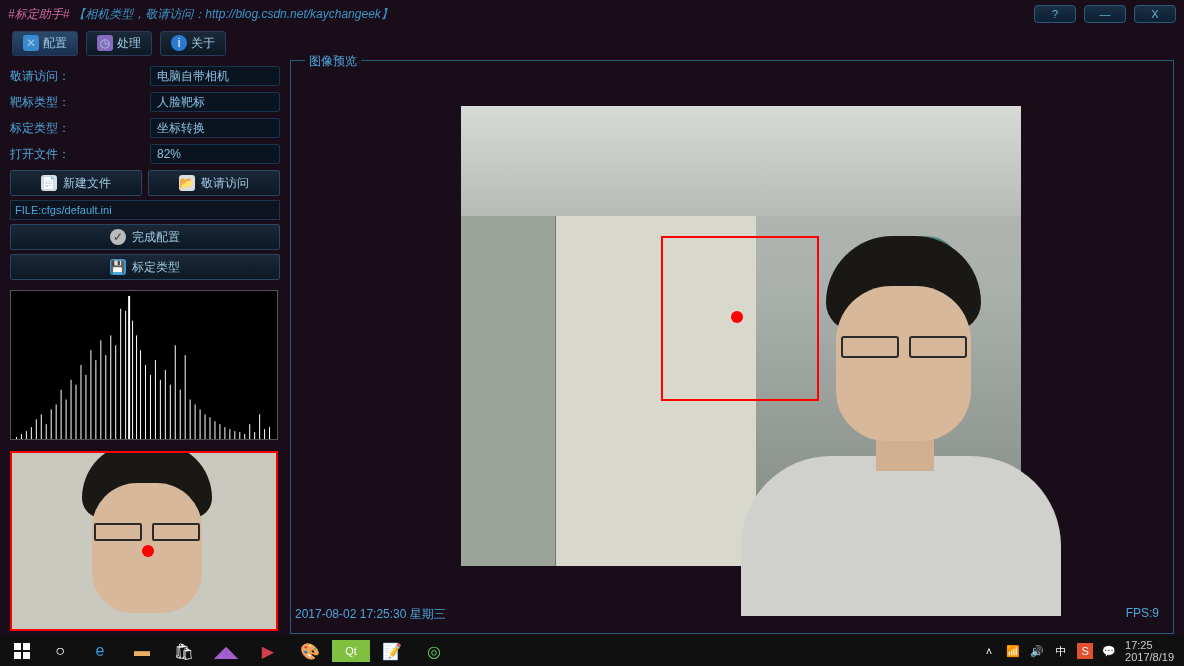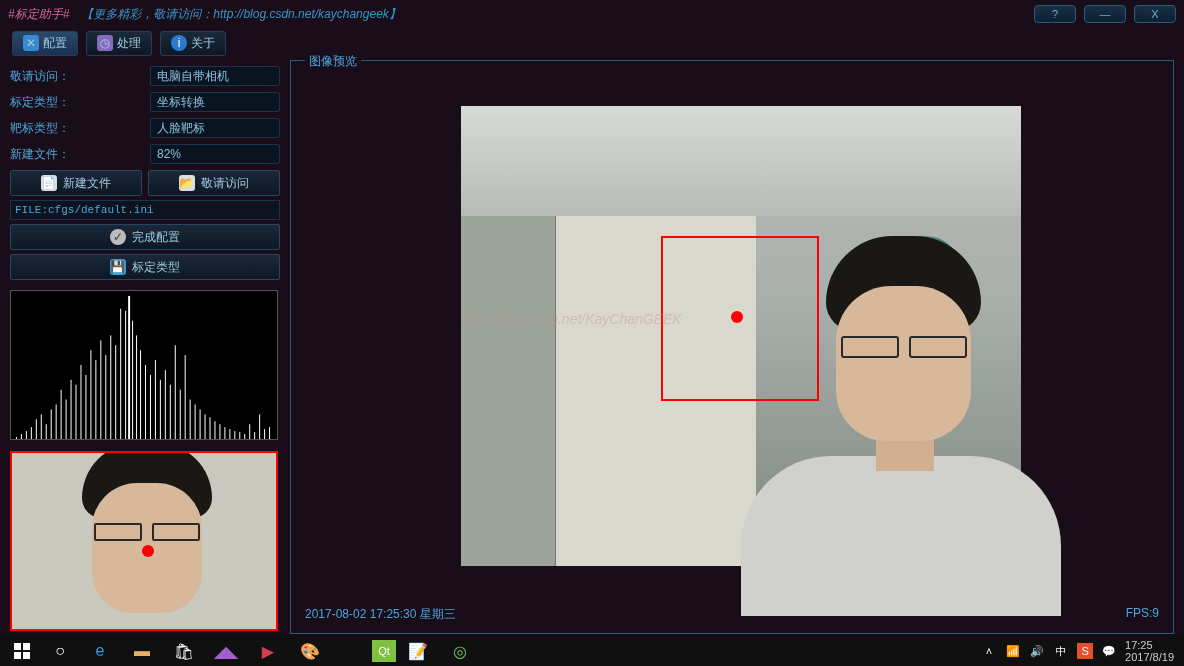--- a/index.html
+++ b/index.html
@@ -7,21 +7,21 @@
   width: 1184px; height: 666px;
   background: #1a0d1a;
   font-family: "SimSun", "Microsoft YaHei", sans-serif;
   font-size: 12px; color: #4da6d9;
   overflow: hidden; position: relative;
 }
 .titlebar {
   height: 28px; padding: 4px 8px;
   display: flex; align-items: center; justify-content: space-between;
 }
-.title-left { display: flex; gap: 12px; align-items: center; color: #3a96c8; font-style: italic; }
+.title-left { display: flex; gap: 4px; align-items: center; color: #3a96c8; font-style: italic; }
 .title-left span:first-child { color: #d06aa0; font-style: italic; }
 .win-btns { display: flex; gap: 8px; }
 .win-btn {
   width: 42px; height: 18px; border: 1px solid #2a5a7a;
   background: linear-gradient(#1a3045,#0d2035);
   border-radius: 4px; color: #6ab0d8;
   display: flex; align-items: center; justify-content: center; font-size: 11px;
 }
 .toolbar {
   height: 30px; padding: 2px 12px;
@@ -46,21 +46,21 @@
 }
 .btn-row { display: flex; gap: 6px; margin-top: 4px; }
 .panel-btn {
   flex: 1; height: 26px; border: 1px solid #2a4560;
   background: linear-gradient(#1a2838,#0d1825);
   border-radius: 2px; color: #a0c8e0;
   display: flex; gap: 6px; align-items: center; justify-content: center; font-size: 12px;
 }
 .file-path {
   margin-top: 4px; padding: 3px 4px; color: #4da6d9;
-  border: 1px solid #1a3450; background: #0d1420; font-size: 11px; font-family: Liberation Mono, monospace;
+  border: 1px solid #1a3450; background: #0d1420; font-size: 11px;
 }
 .full-btn { width: 100%; margin-top: 4px; }
 .histogram {
   margin-top: 10px; width: 268px; height: 150px;
   background: #000; border: 1px solid #555;
 }
 .face-thumb {
   margin-top: 8px; width: 268px; height: 180px;
   background: #c9c9c0; border: 2px solid #ff0000; position: relative; overflow: hidden;
 }
@@ -97,21 +97,21 @@
 .neck { position:absolute; left:135px; top:195px; width:58px; height:40px; background:#d0b090; }
 .shirt { position:absolute; left:0; top:220px; width:320px; height:160px; background:#d0d0cc; border-radius: 90px 90px 0 0; }
 .glasses { position:absolute; left:100px; top:100px; width:126px; height:20px; }
 .glasses::before, .glasses::after { content:""; position:absolute; width:54px; height:18px; border:2px solid #2a2a2a; border-radius:3px; top:0; }
 .glasses::before { left:0; } .glasses::after { right:0; }
 .watermark {
   position: absolute; top: 250px; left: 172px; color: rgba(200,150,130,0.4);
   font-size: 14px; font-style: italic;
 }
 .status-bar {
-  position: absolute; bottom: 10px; left: 14px; right: 14px;
+  position: absolute; bottom: 10px; left: 4px; right: 14px;
   display: flex; justify-content: space-between; color: #4da6d9; font-size: 12px;
 }
 .taskbar {
   position: absolute; bottom: 0; left: 0; right: 0; height: 30px;
   background: #101010; display: flex; align-items: center; padding: 0 4px;
 }
 .task-icons { display: flex; gap: 2px; align-items: center; }
 .task-icon {
   width: 36px; height: 28px; display: flex; align-items: center; justify-content: center;
   font-size: 16px;
@@ -130,21 +130,21 @@
 .ft-glasses::before, .ft-glasses::after { content:""; position:absolute; width:44px; height:14px; border:2px solid #2a2a2a; border-radius:2px; top:0; }
 .ft-glasses::before { left:0; } .ft-glasses::after { right:0; }
 .ft-dot { position:absolute; left:80px; top:102px; width:12px; height:12px; border-radius:50%; background:#ff0000; }
 </style>
 </head>
 <body>
 
 <div class="titlebar">
   <div class="title-left">
     <span>#标定助手#</span>
-    <span>【更多精彩，敬请访问：http://blog.csdn.net/kaychangeek】</span>
+    <span>【相机类型，敬请访问：http://blog.csdn.net/kaychangeek】</span>
   </div>
   <div class="win-btns">
     <div class="win-btn">?</div>
     <div class="win-btn">—</div>
     <div class="win-btn">X</div>
   </div>
 </div>
 
 <div class="toolbar">
   <div class="tool-btn active">
@@ -161,29 +161,29 @@
   </div>
 </div>
 
 <div class="main-area">
   <div class="left-panel">
     <div class="config-row">
       <div class="config-label">敬请访问：</div>
       <div class="config-value">电脑自带相机</div>
     </div>
     <div class="config-row">
+      <div class="config-label">靶标类型：</div>
+      <div class="config-value">人脸靶标</div>
+    </div>
+    <div class="config-row">
       <div class="config-label">标定类型：</div>
       <div class="config-value">坐标转换</div>
     </div>
     <div class="config-row">
-      <div class="config-label">靶标类型：</div>
-      <div class="config-value">人脸靶标</div>
-    </div>
-    <div class="config-row">
-      <div class="config-label">新建文件：</div>
+      <div class="config-label">打开文件：</div>
       <div class="config-value">82%</div>
     </div>
     <div class="btn-row">
       <div class="panel-btn">
         <span class="icon-sm" style="background:#ddd;color:#333;">📄</span>
         <span>新建文件</span>
       </div>
       <div class="panel-btn">
         <span class="icon-sm" style="background:#ddd;color:#333;">📂</span>
         <span>敬请访问</span>
@@ -278,21 +278,20 @@
       <div class="person">
         <div class="shirt"></div>
           <div class="neck"></div>
           <div class="hair"></div>
           <div class="face-skin"></div>
           <div class="glasses"></div>
       </div>
     </div>
     <div class="face-box"></div>
     <div class="red-dot"></div>
-    <div class="watermark">http://blog.csdn.net/KayChanGEEK</div>
     <div class="status-bar">
       <span>2017-08-02 17:25:30 星期三</span>
       <span>FPS:9</span>
     </div>
   </div>
 </div>
 
 <div class="taskbar">
   <div class="task-icons">
     <div class="task-icon">
@@ -303,21 +302,21 @@
           <rect x="9" y="9" width="7" height="7" fill="#fff"></rect>
         </svg>
       </div>
     <div class="task-icon" style="color:#fff;">○</div>
     <div class="task-icon app" style="color:#3a9add;">e</div>
     <div class="task-icon app" style="color:#e8b060;">▬</div>
     <div class="task-icon app" style="color:#fff;">🛍</div>
     <div class="task-icon app" style="color:#a060d0;">◢◣</div>
     <div class="task-icon app" style="color:#d04050;">▶</div>
     <div class="task-icon app">🎨</div>
-    <div class="task-icon app" style="background:#80c040;width:24px;height:22px;font-size:11px;color:#fff;margin-left:40px;">Qt</div>
+    <div class="task-icon app" style="background:#80c040;width:38px;height:22px;font-size:11px;color:#fff;">Qt</div>
     <div class="task-icon app" style="color:#fff;">📝</div>
     <div class="task-icon app" style="color:#60c060;">◎</div>
   </div>
   <div class="tray">
     <div class="tray-icon" style="color:#fff;">˄</div>
     <div class="tray-icon" style="color:#fff;">📶</div>
     <div class="tray-icon" style="color:#fff;">🔊</div>
     <div class="tray-icon" style="color:#fff;">中</div>
     <div class="tray-icon" style="background:#e05030;color:#fff;">S</div>
     <div class="tray-icon" style="color:#fff;">💬</div>

